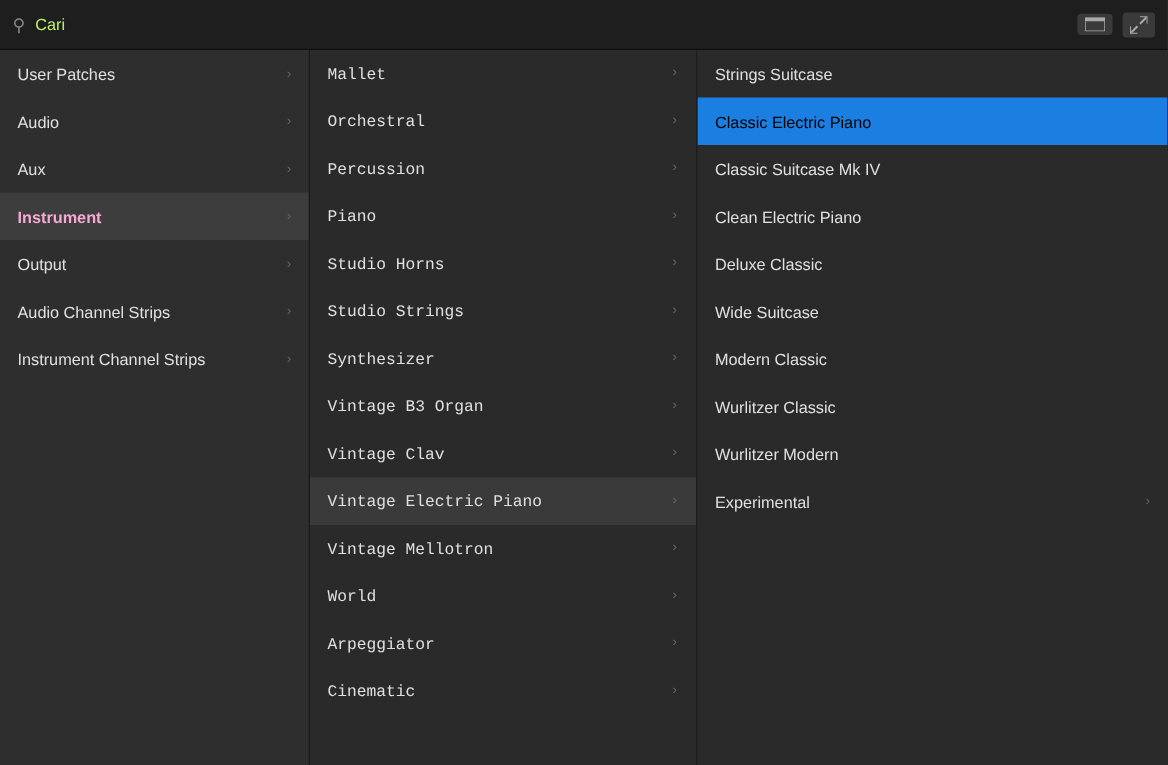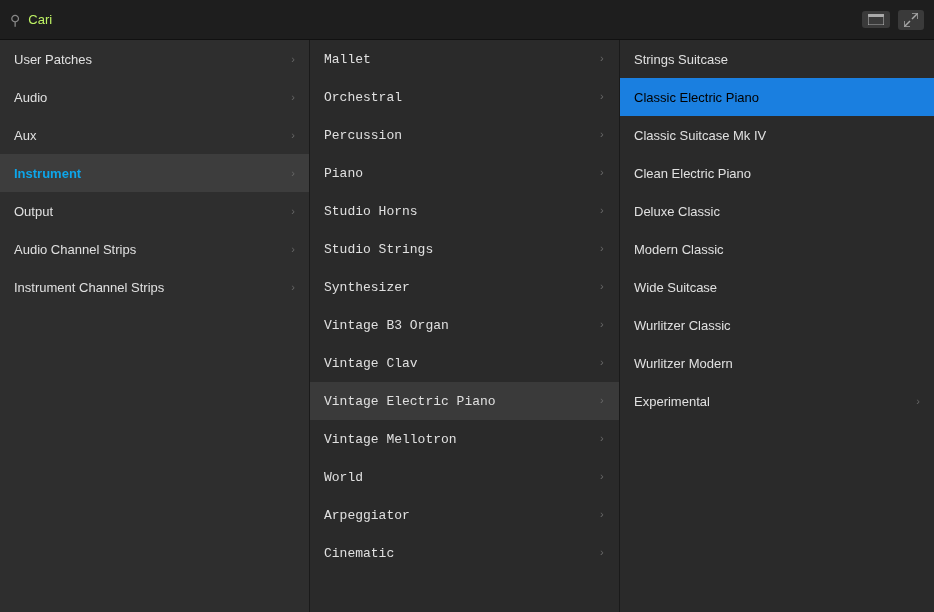--- a/index.html
+++ b/index.html
@@ -74,21 +74,21 @@
       flex-direction: column;
       overflow-y: auto;
       overflow-x: hidden;
     }
 
     .col::-webkit-scrollbar { width: 4px; }
     .col::-webkit-scrollbar-track { background: transparent; }
     .col::-webkit-scrollbar-thumb { background: #555; border-radius: 2px; }
 
     .col-1 {
-      width: 310px;
+      width: 248px;
       background: #2e2e2e;
       border-right: 1px solid #1a1a1a;
     }
 
     .col-2 {
       width: 310px;
       background: #2a2a2a;
       border-right: 1px solid #1a1a1a;
       font-family: Liberation Mono, monospace;
     }
@@ -128,21 +128,21 @@
     }
 
     .chevron {
       color: #666;
       font-size: 11px;
       flex-shrink: 0;
     }
 
     
     .col-1 .menu-item.active .menu-item-label {
-      color: #0ea5e9;
+      color: #f9a8d4;
       font-weight: 600;
     }
 
     
     .col-2 .menu-item.active {
       background: #3a3a3a;
     }
 
     .col-2 .menu-item.active .menu-item-label {
       font-weight: 500;
@@ -276,26 +276,26 @@
       <div class="menu-item">
         <span class="menu-item-label">Classic Suitcase Mk IV</span>
       </div>
       <div class="menu-item">
         <span class="menu-item-label">Clean Electric Piano</span>
       </div>
       <div class="menu-item">
         <span class="menu-item-label">Deluxe Classic</span>
       </div>
       <div class="menu-item">
+        <span class="menu-item-label">Wide Suitcase</span>
+      </div>
+      <div class="menu-item">
         <span class="menu-item-label">Modern Classic</span>
       </div>
       <div class="menu-item">
-        <span class="menu-item-label">Wide Suitcase</span>
-      </div>
-      <div class="menu-item">
         <span class="menu-item-label">Wurlitzer Classic</span>
       </div>
       <div class="menu-item">
         <span class="menu-item-label">Wurlitzer Modern</span>
       </div>
       <div class="menu-item">
         <span class="menu-item-label">Experimental</span>
         <span class="chevron">›</span>
       </div>
     </div>

